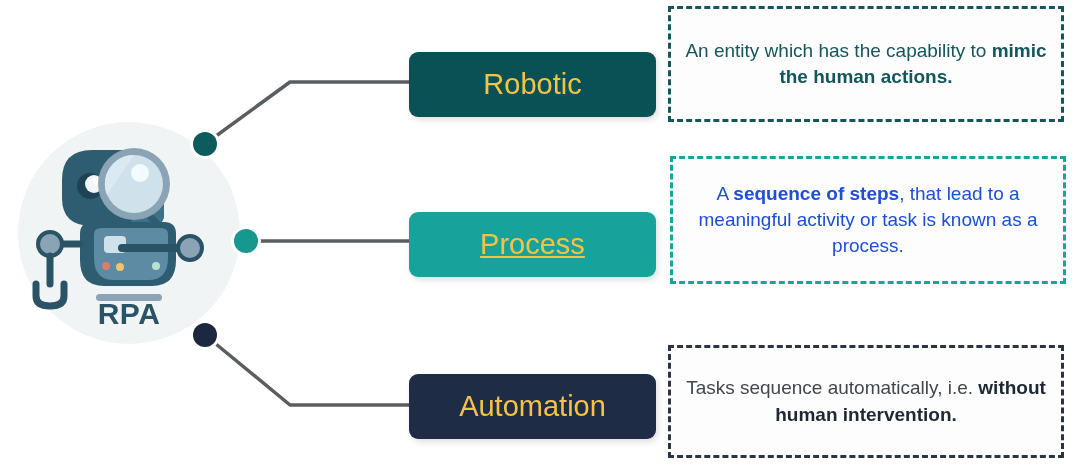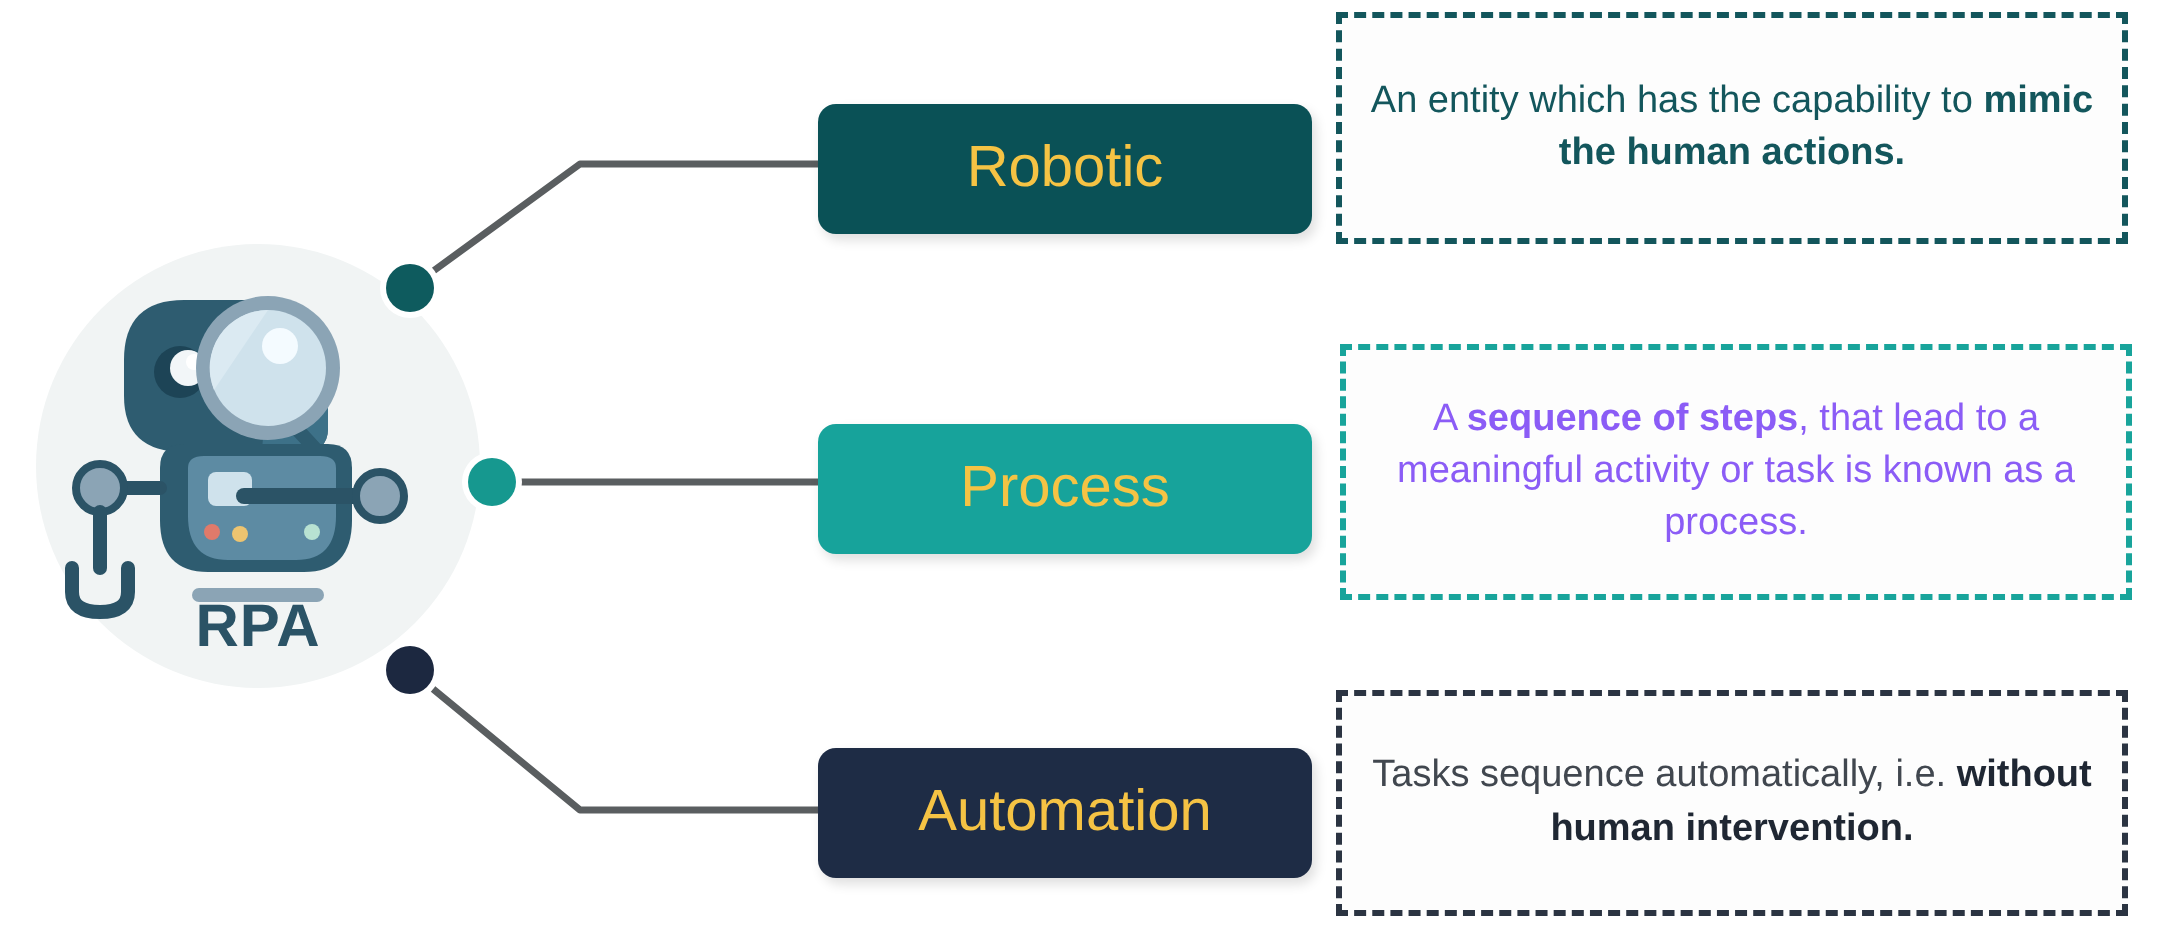--- a/index.html
+++ b/index.html
@@ -46,42 +46,42 @@
     border-radius: 9px;
     display: flex;
     align-items: center;
     justify-content: center;
     font-size: 29px;
     color: #f5c344;
     box-shadow: 2px 3px 6px rgba(0,0,0,.13);
     text-align: center;
   }
   .pill-1 { top: 52px;  background: #0a5156; }
-  .pill-2 { top: 212px; background: #17a39b; }
+  .pill-2 { top: 212px; background: #17a39b; text-decoration: underline; }
   .pill-3 { top: 374px; background: #1e2c45; }
 
   
   .desc {
     position: absolute;
     background: #fdfdfd;
     display: flex;
     align-items: center;
     justify-content: flex-end;
     text-align: center;
     padding: 6px 14px;
     font-size: 19px;
     line-height: 1.38;
   }
   .desc p { width: 100%; }
   .desc b { font-weight: bold; }
 
   .desc-1 { left: 668px; top: 6px;   width: 396px; height: 116px;
             border: 3px dashed #13565c; color: #13565c; }
-  .desc-2 { left: 670px; top: 172px; width: 396px; height: 128px;
-            border: 3px dashed #18a49b; color: #8b5cf6; }
+  .desc-2 { left: 670px; top: 156px; width: 396px; height: 128px;
+            border: 3px dashed #18a49b; color: #1d4ed8; }
   .desc-3 { left: 668px; top: 345px; width: 396px; height: 113px;
             border: 3px dashed #2b3442; color: #41474f; }
   .desc-3 b { color: #1f2733; }
 </style>
 </head>
 <body>
 
 <div id="stage">
 
   <div class="hub-circle"></div>

